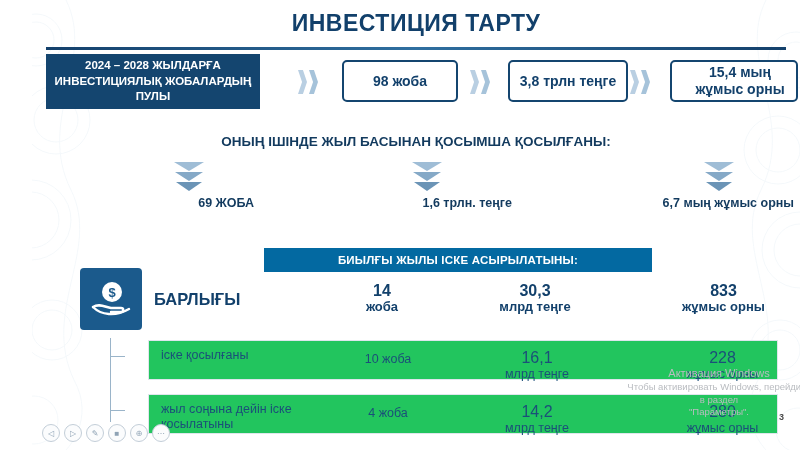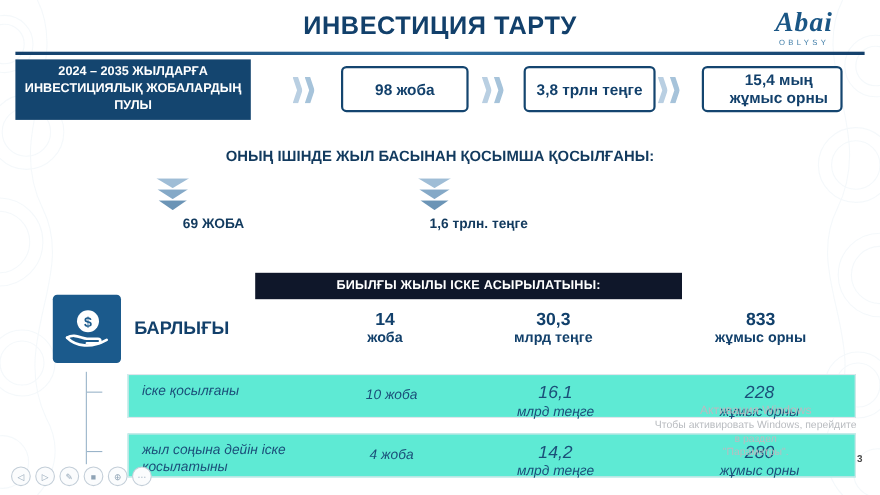--- a/index.html
+++ b/index.html
@@ -13,20 +13,21 @@
     font-family: "Liberation Sans", sans-serif;
     background: #ffffff;
     color: #123a5e;
     position: relative;
   }
   .slide {
     position: absolute;
     inset: 0;
     background: #ffffff;
     overflow: hidden;
+    margin-left: 32px;
   }
   
   .ornament {
     position: absolute;
     opacity: 0.22;
     pointer-events: none;
   }
   .orn-left {
     left: -6px; top: 0; width: 110px; height: 450px;
   }
@@ -192,21 +193,21 @@
   #arr-1 { left: 310px; width: 170px; }
   #arr-2 { left: 612px; width: 150px; }
 
   
   .section-bar {
     position: absolute;
     top: 248px;
     left: 232px;
     width: 388px;
     height: 24px;
-    background: #0f172a;
+    background: #0369a1;
     color: #fff;
     font-size: 11.5px;
     font-weight: bold;
     display: flex;
     align-items: center;
     justify-content: center;
     letter-spacing: 0.2px;
   }
 
   
@@ -273,22 +274,21 @@
   .bracket i.b1 { top: 18px; }
   .bracket i.b2 { top: 72px; }
 
   
   .drow {
     position: absolute;
     left: 116px;
     right: 22px;
     height: 38px;
     border: 1px solid #dfe6ec;
-    background: #5eead4;
-    font-style: italic;
+    background: #22c55e;
   }
   #drow-0 { top: 340px; }
   #drow-1 { top: 394px; }
   .dcell {
     position: absolute;
     text-align: center;
     font-size: 12.5px;
     color: #1b4f79;
     line-height: 1.2;
     top: 7px;
@@ -377,29 +377,25 @@
         <circle cx="104" cy="250" r="26"></circle>
       <circle cx="84" cy="350" r="30"></circle>
         <circle cx="84" cy="350" r="20"></circle>
       <circle cx="102" cy="430" r="22"></circle>
       <path d="M70 0 C 40 60, 100 120, 65 190 C 35 250, 95 310, 62 380 C 40 420, 70 450, 70 450"></path>
     </g>
   </svg>
 
   <div class="title">ИНВЕСТИЦИЯ ТАРТУ</div>
 
-  <div class="logo">
-    <div class="abai">Abai</div>
-    <div class="oblysy">OBLYSY</div>
-  </div>
 
   <div class="top-divider"></div>
 
   <div class="row1">
-    <div class="banner">2024 – 2035 ЖЫЛДАРҒА ИНВЕСТИЦИЯЛЫҚ ЖОБАЛАРДЫҢ ПУЛЫ</div>
+    <div class="banner">2024 – 2028 ЖЫЛДАРҒА ИНВЕСТИЦИЯЛЫҚ ЖОБАЛАРДЫҢ ПУЛЫ</div>
 
     <div class="chev" id="chev-0">
         <span class="c1"></span>
         <span class="c2"></span>
       </div>
     <div class="chip" id="chip-0">98 жоба</div>
 
     <div class="chev" id="chev-1">
         <span class="c1"></span>
         <span class="c2"></span>
@@ -425,20 +421,28 @@
       <div class="arr-label">69 ЖОБА</div>
     </div>
     <div class="arr-group" id="arr-1">
       <div class="arrow-stack">
           <i class="a1"></i>
           <i class="a2"></i>
           <i class="a3"></i>
         </div>
       <div class="arr-label">1,6 трлн. теңге</div>
     </div>
+    <div class="arr-group" id="arr-2">
+      <div class="arrow-stack">
+          <i class="a1"></i>
+          <i class="a2"></i>
+          <i class="a3"></i>
+        </div>
+      <div class="arr-label">6,7 мың жұмыс орны</div>
+    </div>
   </div>
 
   <div class="section-bar">БИЫЛҒЫ ЖЫЛЫ ІСКЕ АСЫРЫЛАТЫНЫ:</div>
 
   <div class="icon-box">
     <svg width="44" height="44" viewBox="0 0 44 44">
       <circle cx="23" cy="15" r="10" fill="#ffffff"></circle>
       <text x="23" y="20" font-size="13" font-family="Liberation Sans, sans-serif" font-weight="bold" fill="#1b5a8c" text-anchor="middle">$</text>
       <path d="M4 30 C 10 26, 16 30, 22 31 L32 31 C35 31 35 35 32 35 L22 35" fill="none" stroke="#ffffff" stroke-width="2.4" stroke-linecap="round"></path>
       <path d="M4 30 C 12 38, 26 40, 40 32" fill="none" stroke="#ffffff" stroke-width="2.4" stroke-linecap="round"></path>

